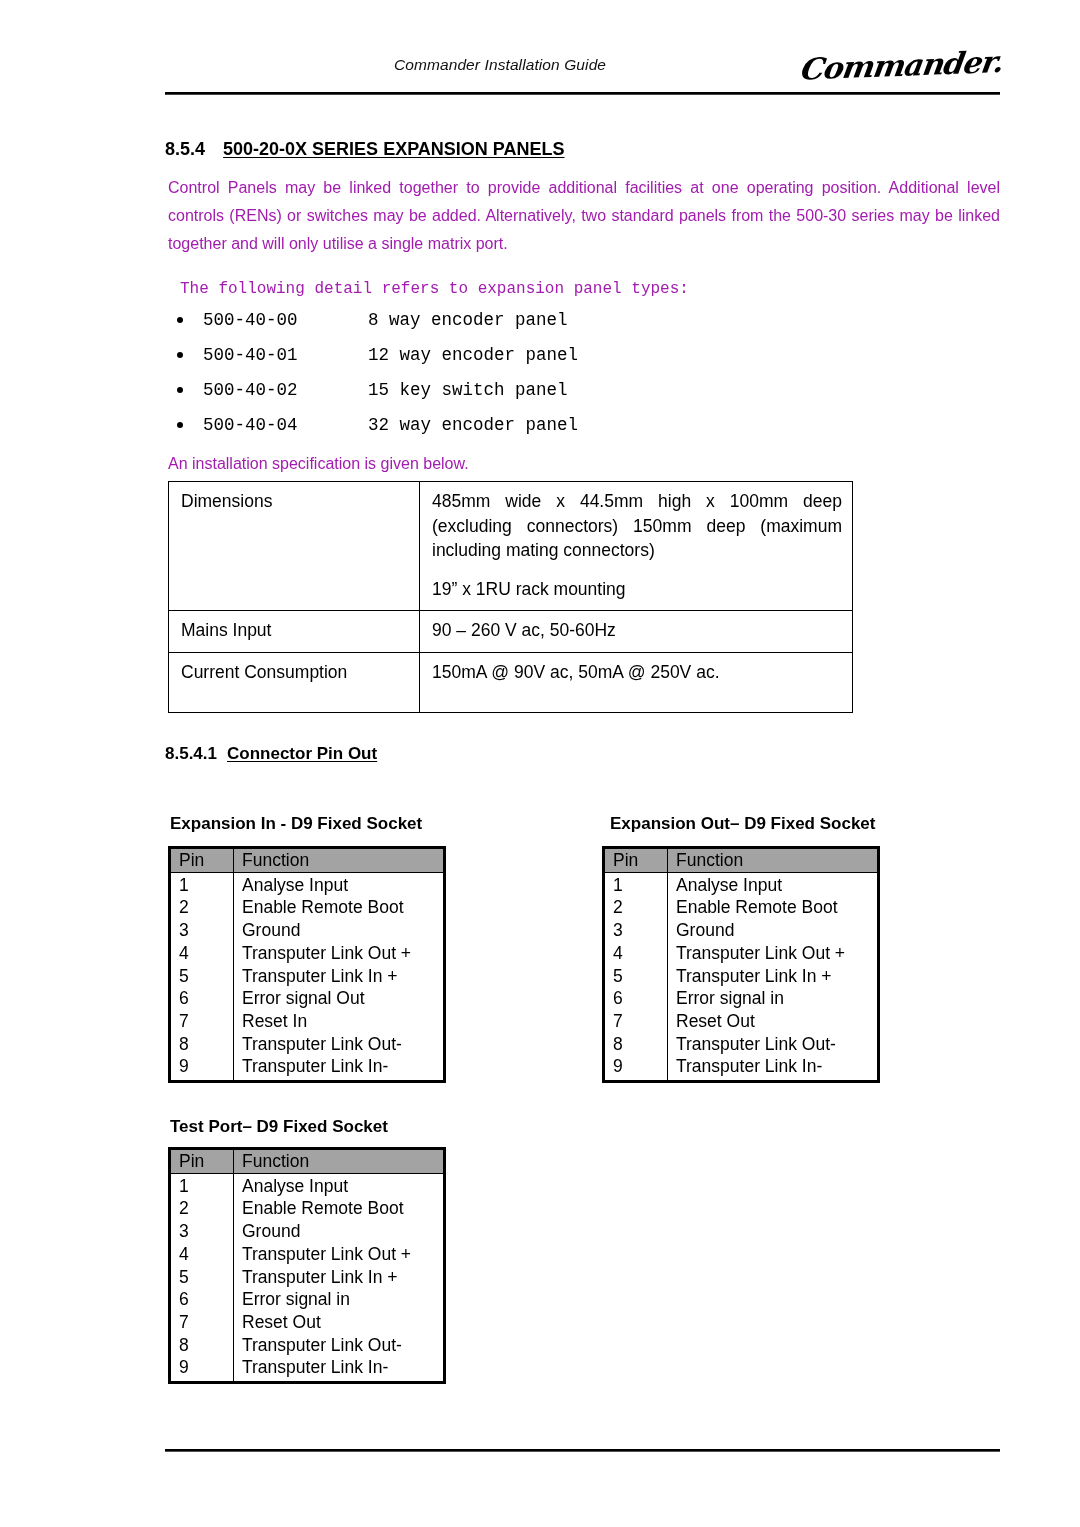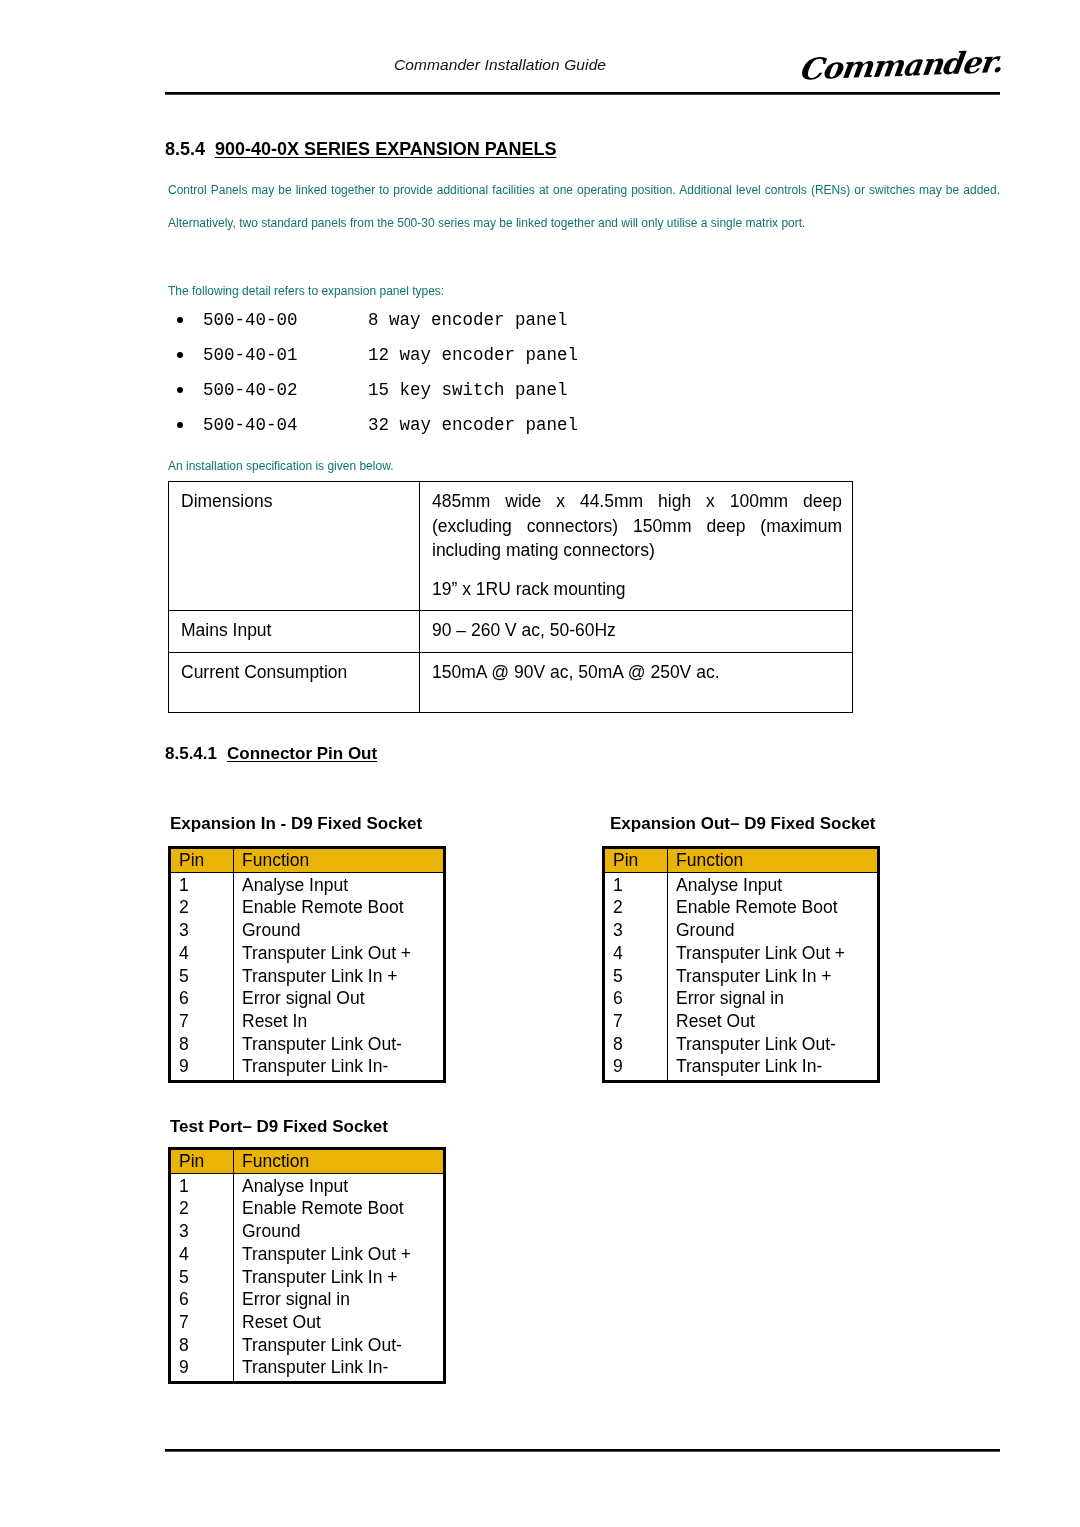--- a/index.html
+++ b/index.html
@@ -74,53 +74,54 @@
     white-space: nowrap;
   }
   .h3 .num {
     text-decoration: none;
   }
   .h3 .txt {
     text-decoration: underline;
     text-underline-offset: 2px;
   }
   #heading-8-5-4 { left: 165px; top: 139px; }
-  #heading-8-5-4 .num { margin-right: 10px; }
+  #heading-8-5-4 .num { margin-right: 18px; }
   #heading-8-5-4-1 { left: 165px; top: 744px; font-size: 17px; }
   #heading-8-5-4-1 .num { margin-right: 10px; text-align: right; }
 
   .sub-heading {
     position: absolute;
     font-weight: bold;
     font-size: 17px;
     white-space: nowrap;
     text-align: center;
   }
   #sub-exp-in  { left: 170px; top: 814px; }
   #sub-exp-out { left: 610px; top: 814px; }
   #sub-test    { left: 170px; top: 1117px; }
 
   
   .para {
     position: absolute;
-    font-size: 12px;
-    line-height: 33px;
+    font-size: 16px;
+    line-height: 28px;
     text-align: justify;
     text-justify: inter-word;
-    color: #0f766e;
+    color: #a21caf;
   }
   #para-intro {
     left: 168px;
     top: 174px;
     width: 832px;
   }
   #para-following {
-    left: 168px;
+    left: 180px;
     top: 275px;
     width: 832px;
+    font-family: Liberation Mono, monospace;
   }
   #para-spec {
     left: 168px;
     top: 450px;
     width: 832px;
   }
 
   
   .bullets {
     position: absolute;
@@ -193,21 +194,21 @@
   .pin-table th, .pin-table td {
     font-size: 17.5px;
     font-weight: normal;
     text-align: left;
     padding: 0 0 0 8px;
     height: 22.7px;
     line-height: 22.7px;
     border: 0;
   }
   .pin-table th {
-    background: #eab308;
+    background: #a3a3a3;
     border-bottom: 1px solid #000;
   }
   .pin-table .col-pin { width: 54px; border-right: 1px solid #000; }
   .pin-table tbody tr:first-child td { padding-top: 1px; }
   .pin-table tbody tr:last-child td { padding-bottom: 2px; }
 
   
   .footer-rule {
     position: absolute;
     left: 165px;
@@ -235,21 +236,21 @@
 
 <div class="page">
 
   <div class="header">
     <div class="header-title">Commander Installation Guide</div>
     <div class="header-logo">Commander.</div>
   </div>
   <div class="header-rule"></div>
 
   <div class="h3" id="heading-8-5-4">
-    <span class="num">8.5.4</span><span class="txt">900-40-0X SERIES EXPANSION PANELS</span>
+    <span class="num">8.5.4</span><span class="txt">500-20-0X SERIES EXPANSION PANELS</span>
   </div>
 
   <div class="para" id="para-intro">Control Panels may be linked together to provide additional facilities at one operating position. Additional level controls (RENs) or switches may be added. Alternatively, two standard panels from the 500-30 series may be linked together and will only utilise a single matrix port.</div>
 
   <div class="para" id="para-following">The following detail refers to expansion panel types:</div>
 
   <div class="bullets">
     <div class="bullet-row">
       <span class="bullet-dot"></span>
       <span class="bullet-code">500-40-00</span>

